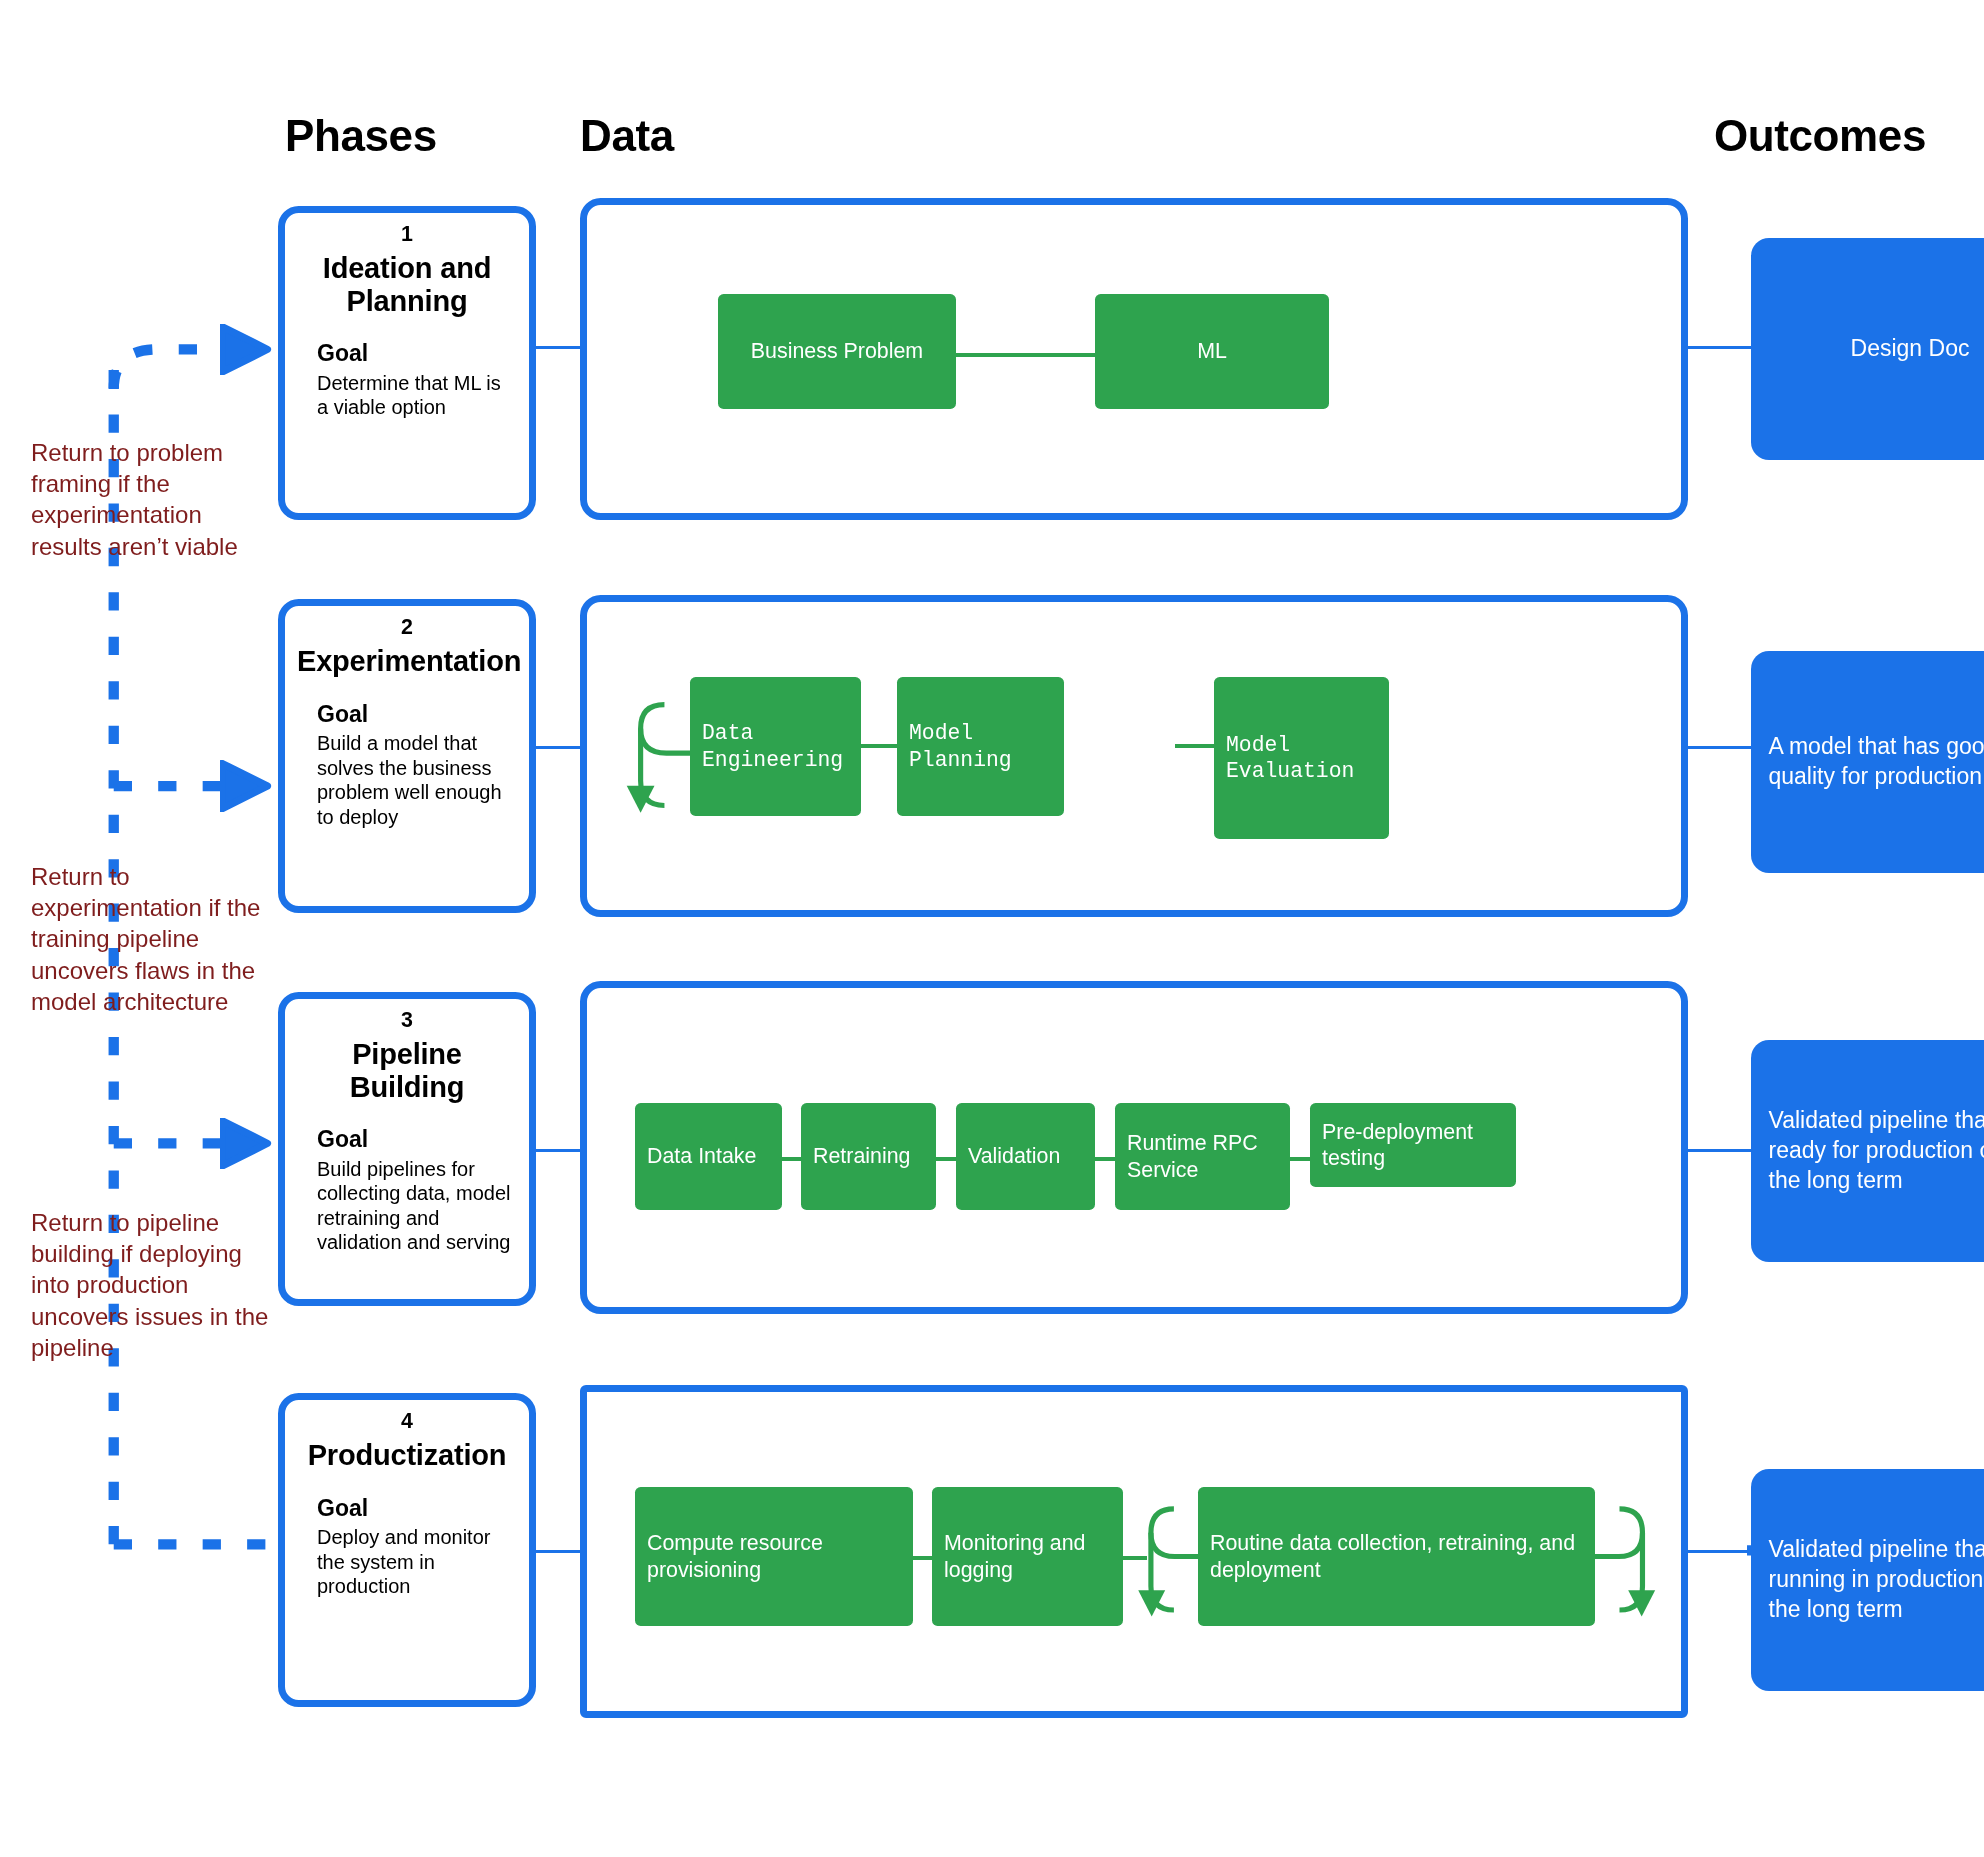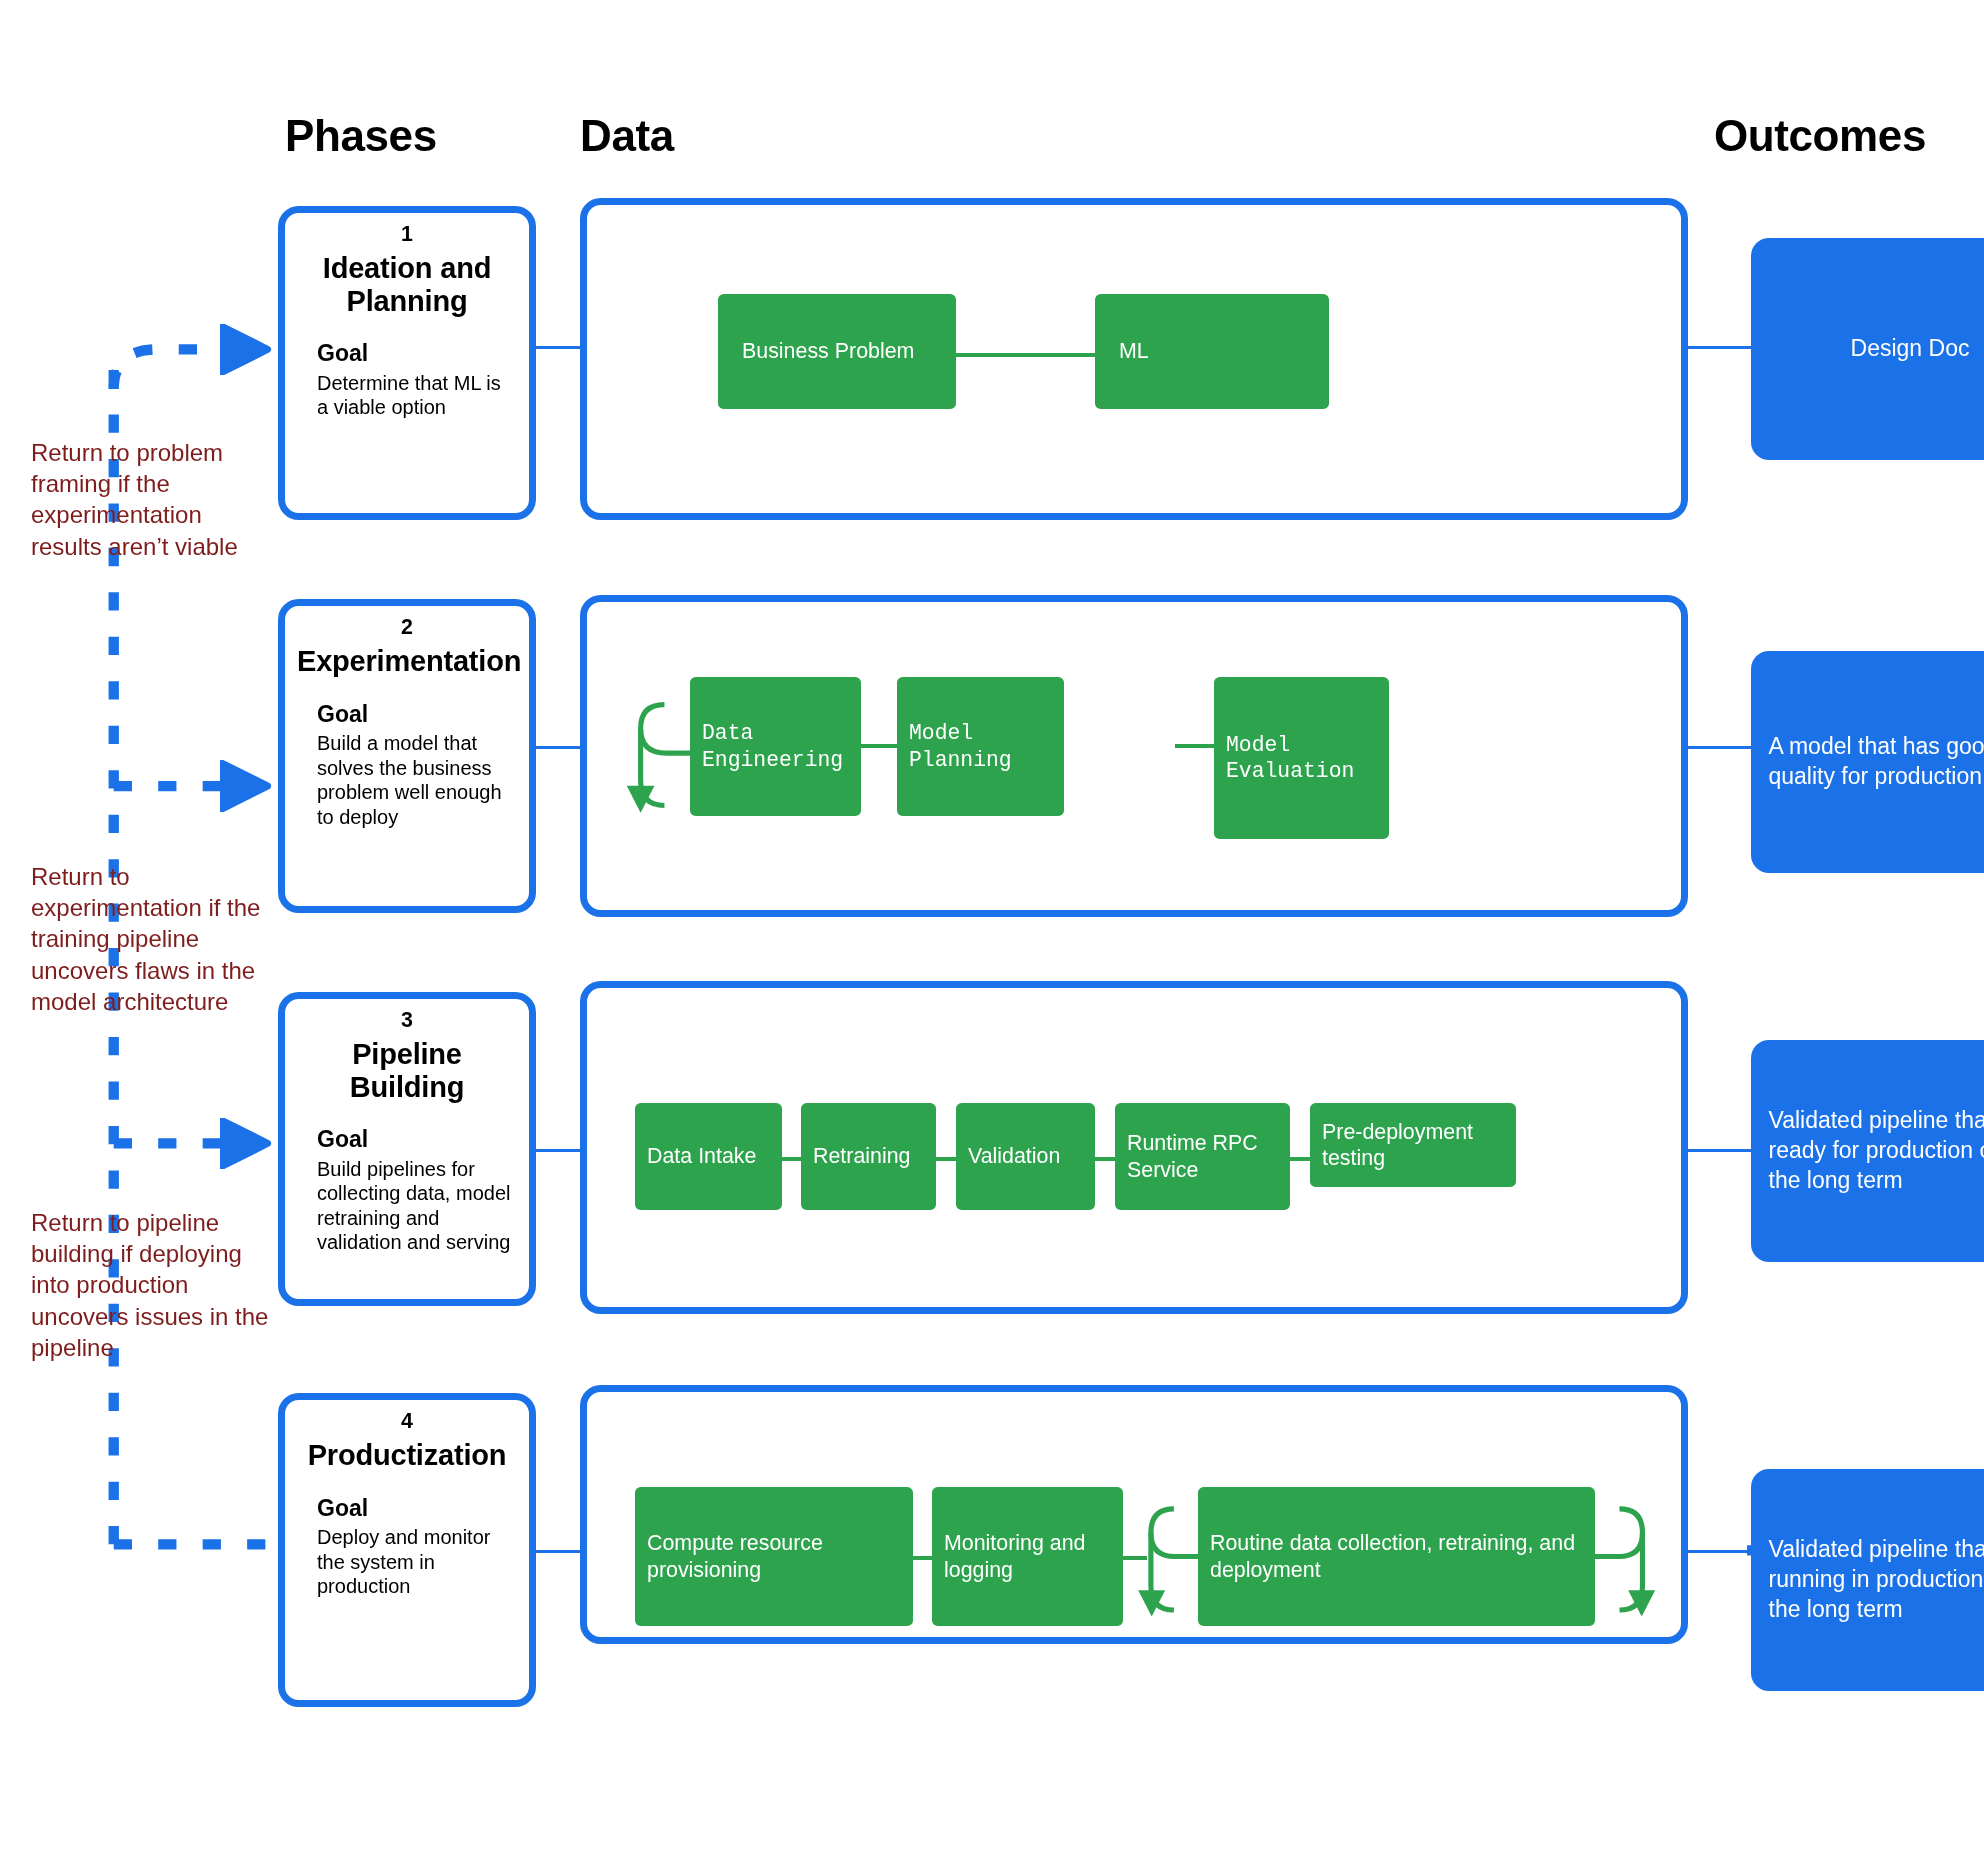--- a/index.html
+++ b/index.html
@@ -84,21 +84,21 @@
     color:#ffffff;
     display:flex;
     align-items:center;
     justify-content:flex-start;
     padding:0 12px;
     font-size:21.4px;
     line-height:1.22;
     font-weight:400;
     z-index:3;
   }
-  .task-box.center{justify-content:flex-start;padding:0 24px;text-align:center;}
+  .task-box.center{justify-content:center;padding:0 7px;text-align:center;}
   .task-box .tb-label{display:block;}
 
   
   .green-link{
     position:absolute;
     background:#2ea34e;
     height:3.6px;
     z-index:2;
   }
 
@@ -285,21 +285,21 @@
 
   <div class="phase-card" id="phase-4" style="left:278px;top:1393px;width:258px;height:314px;">
     <div class="phase-num">4</div>
     <div class="phase-title">Productization</div>
     <div class="phase-goal-wrap">
       <div class="phase-goal-label">Goal</div>
       <div class="phase-goal-text">Deploy and monitor the system in production</div>
     </div>
   </div>
 
-  <div class="tasks-card" id="tasks-4" style="left:580px;top:1385px;width:1108px;height:259px;">
+  <div class="tasks-card" id="tasks-4" style="left:580px;top:1385px;width:1108px;height:333px;border-radius:6px;">
     <svg style="position:absolute;left:0;top:0;width:1108px;height:333px;z-index:1;" viewBox="0 0 2790 840">
       <path d="M 1540,415 L 1480,415 Q 1420,415 1420,355 Q 1420,295 1478,295" stroke="#2ea34e" stroke-width="13" fill="none"></path>
       <path d="M 1420,355 L 1420,490 Q 1420,550 1478,550" stroke="#2ea34e" stroke-width="13" fill="none"></path>
       <path d="M 1388,500 L 1456,500 L 1422,566 Z" fill="#2ea34e"></path>
       <path d="M 2540,415 L 2600,415 Q 2660,415 2660,355 Q 2660,295 2602,295" stroke="#2ea34e" stroke-width="13" fill="none"></path>
       <path d="M 2660,355 L 2660,490 Q 2660,550 2602,550" stroke="#2ea34e" stroke-width="13" fill="none"></path>
       <path d="M 2624,500 L 2692,500 L 2658,566 Z" fill="#2ea34e"></path>
     </svg>
     <div class="green-link" style="left:326px;top:164px;width:20px;"></div>
     <div class="green-link" style="left:536px;top:164px;width:24px;"></div>

